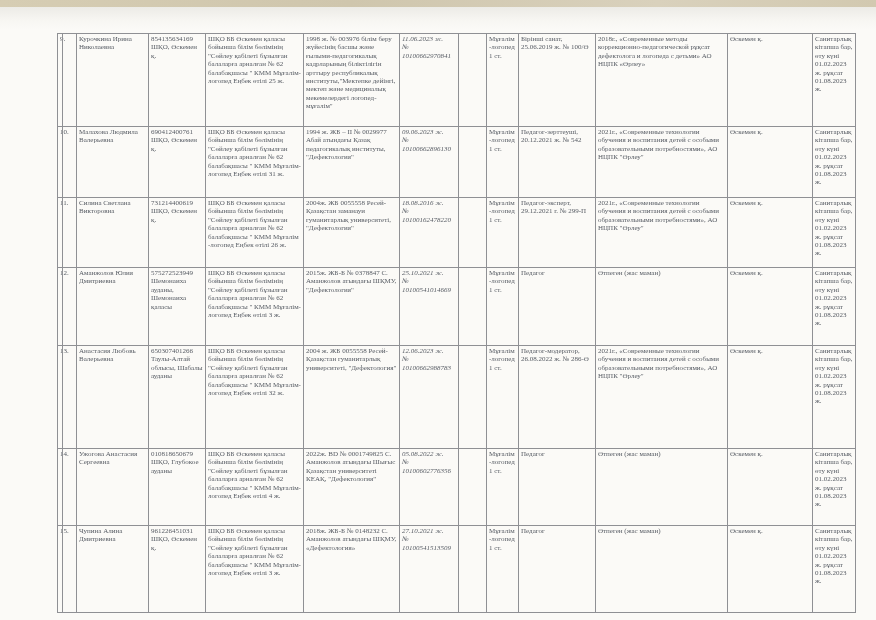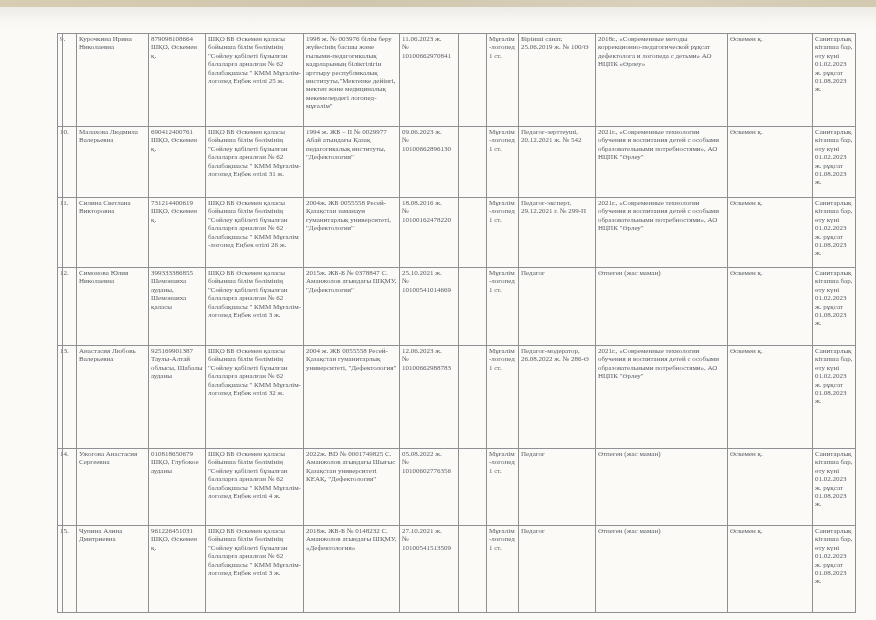--- a/index.html
+++ b/index.html
@@ -24,21 +24,21 @@
   td{
     border:1px solid #8f9094;
     vertical-align:top;
     padding:1px 2px 1px 2px;
     font-size:7px;line-height:1.2;
     color:#565b63;
     overflow:hidden;
     word-wrap:break-word;
   }
   td.num{text-align:left;}
-  td.pre{white-space:pre-line;}
+  td.pre{white-space:pre-line;font-style:italic;}
   .dbl-line{
     position:absolute;left:5px;top:0;width:1px;height:100%;background:#8f9094;
   }
 </style>
 </head>
 <body>
 
 <div class="paper">
   <div class="scan-strip"></div>
   <div class="scan-shade"></div>
@@ -57,21 +57,21 @@
           <col style="width:32px">
           <col style="width:77px">
         <col style="width:132px">
           <col style="width:85px">
           <col style="width:43px">
       </colgroup>
       <tbody>
         <tr style="height:93px">
           <td class="num">9.</td>
           <td>Курочкина Ирина Николаевна</td>
-          <td>879098108664 ШҚО, Өскемен қ.</td>
+          <td>854135634169 ШҚО, Өскемен қ.</td>
           <td>ШҚО ББ Өскемен қаласы бойынша білім бөлімінің "Сөйлеу қабілеті бұзылған балаларға арналған № 62 балабақшасы " КММ Мұғалім-логопед Еңбек өтілі 25 ж.</td>
           <td>1998 ж. № 003976 білім беру жүйесінің басшы және ғылыми-педагогикалық кадрларының біліктілігін арттыру республикалық институты,"Мектепке дейінгі, мектеп және медициналық мекемелердегі логопед-мұғалім"</td>
           <td class="pre">11.06.2023 ж.
 №
 10100662970841</td>
           <td></td>
           <td>Мұғалім-логопед 1 ст.</td>
           <td>Бірінші санат, 25.06.2019 ж. № 100/Ө</td>
           <td>2018г., «Современные методы коррекционно-педагогической рұқсат дефектолога и логопеда с детьми» АО НЦПК «Өрлеу»</td>
           <td>Өскемен қ.</td>
@@ -104,38 +104,38 @@
 10100162478220</td>
           <td></td>
           <td>Мұғалім-логопед 1 ст.</td>
           <td>Педагог-эксперт, 29.12.2021 г. № 299-П</td>
           <td>2021г., «Современные технологии обучения и воспитания детей с особыми образовательными потребностями», АО НЦПК "Өрлеу"</td>
           <td>Өскемен қ.</td>
           <td>Санитарлық кітапша бар, өту күні 01.02.2023 ж. рұқсат 01.08.2023 ж.</td>
         </tr>
         <tr style="height:78px">
           <td class="num">12.</td>
-          <td>Симонова Юлия Николаевна</td>
-          <td>399333386855 Шемонаиха ауданы, Шемонаиха қаласы</td>
+          <td>Аманжолов Юлия Дмитриевна</td>
+          <td>575272523949 Шемонаиха ауданы, Шемонаиха қаласы</td>
           <td>ШҚО ББ Өскемен қаласы бойынша білім бөлімінің "Сөйлеу қабілеті бұзылған балаларға арналған № 62 балабақшасы " КММ Мұғалім-логопед Еңбек өтілі 3 ж.</td>
           <td>2015ж. ЖБ-Б № 0378847 С. Аманжолов атындағы ШҚМУ, "Дефектология"</td>
           <td class="pre">25.10.2021 ж.
 №
 10100541014669</td>
           <td></td>
           <td>Мұғалім-логопед 1 ст.</td>
           <td>Педагог</td>
           <td>Өтпеген (жас маман)</td>
           <td>Өскемен қ.</td>
           <td>Санитарлық кітапша бар, өту күні 01.02.2023 ж. рұқсат 01.08.2023 ж.</td>
         </tr>
         <tr style="height:103px">
           <td class="num">13.</td>
           <td>Анастасия Любовь Валерьевна</td>
-          <td>925169901387 Таулы-Алтай облысы, Шабалы ауданы</td>
+          <td>650307401266 Таулы-Алтай облысы, Шабалы ауданы</td>
           <td>ШҚО ББ Өскемен қаласы бойынша білім бөлімінің "Сөйлеу қабілеті бұзылған балаларға арналған № 62 балабақшасы " КММ Мұғалім-логопед Еңбек өтілі 32 ж.</td>
           <td>2004 ж. ЖБ 0055558 Ресей-Қазақстан  гуманитарлық университеті, "Дефектология"</td>
           <td class="pre">12.06.2023 ж.
 №
 10100662988783</td>
           <td></td>
           <td>Мұғалім-логопед 1 ст.</td>
           <td>Педагог-модератор, 26.08.2022 ж. № 286-Ө</td>
           <td>2021г., «Современные технологии обучения и воспитания детей с особыми образовательными потребностями», АО НЦПК "Өрлеу"</td>
           <td>Өскемен қ.</td>

